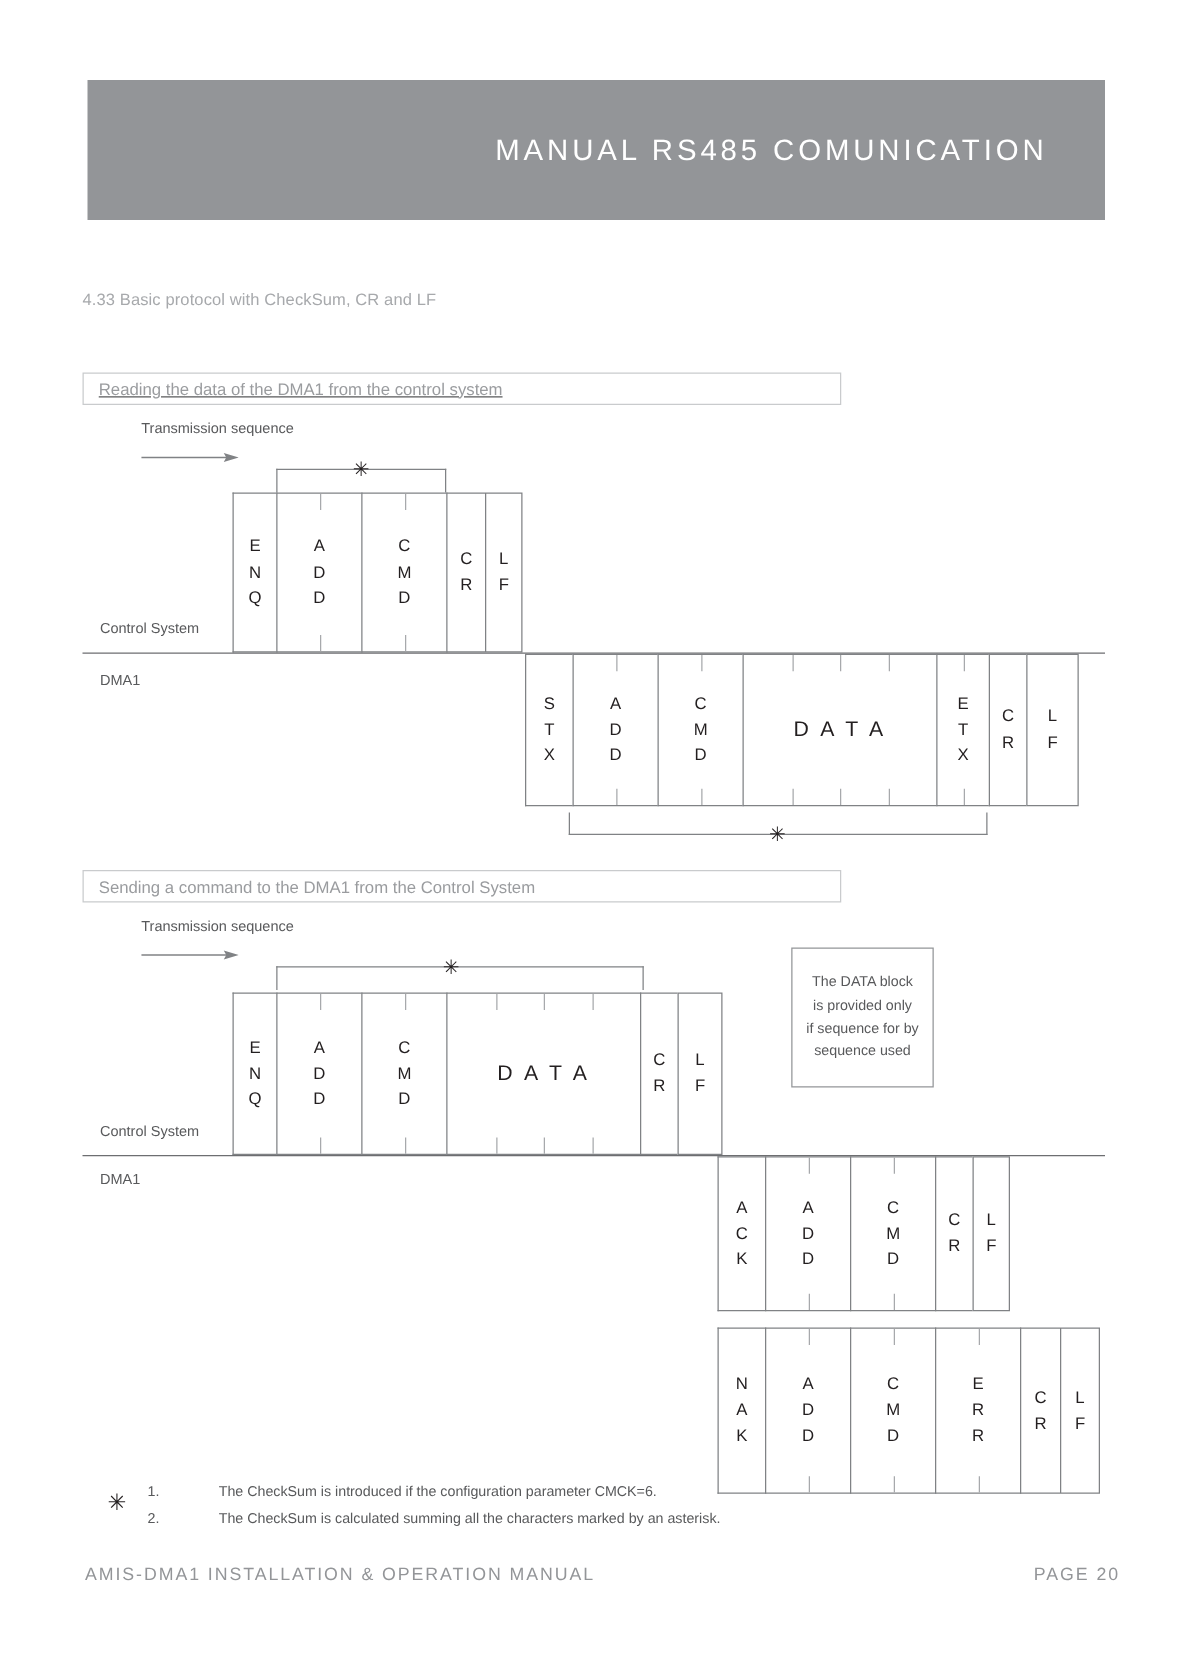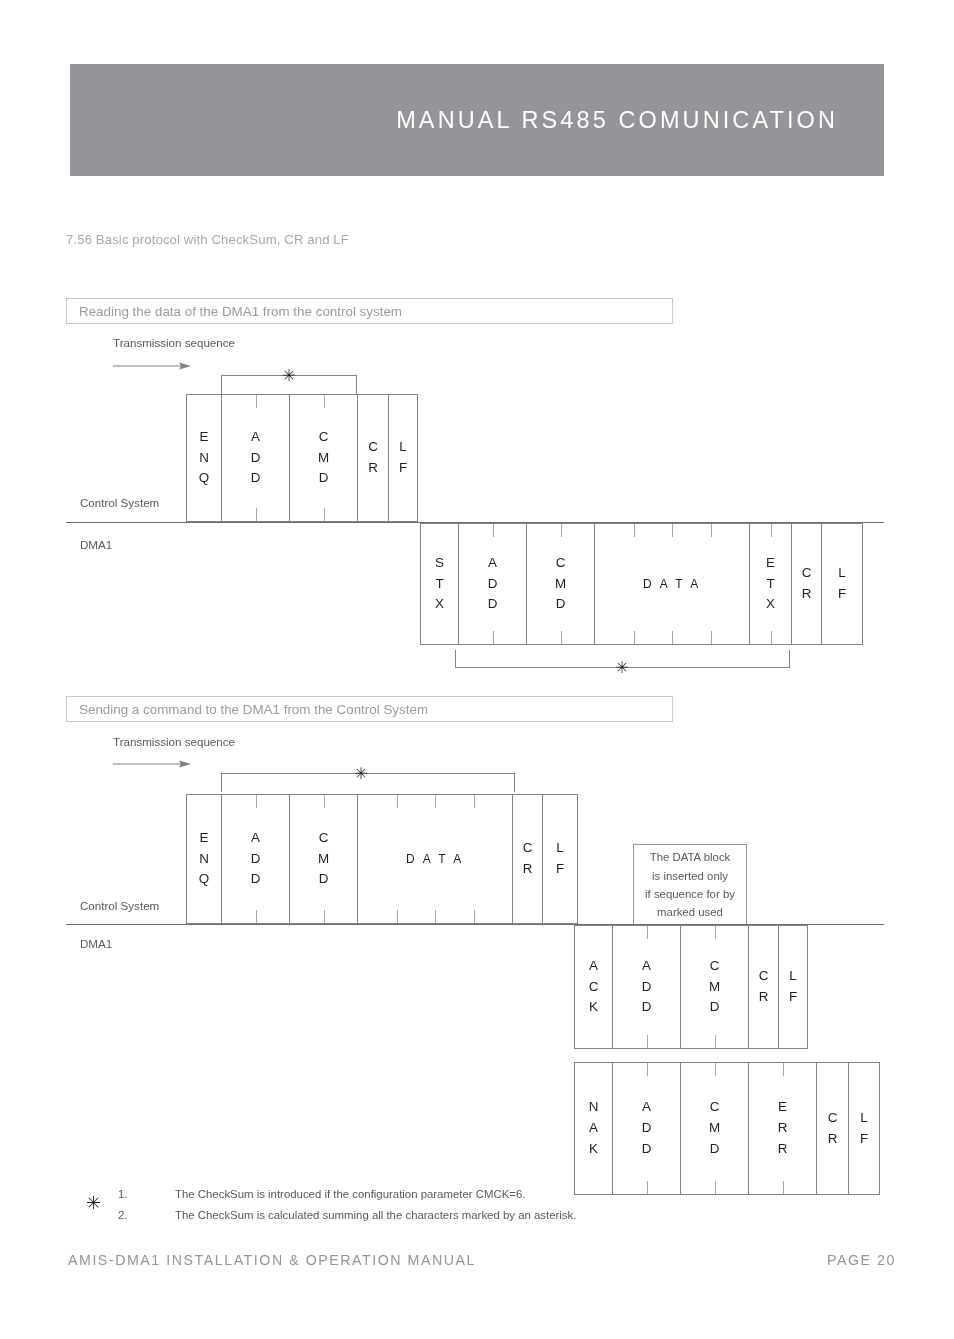--- a/index.html
+++ b/index.html
@@ -63,21 +63,21 @@
     box-sizing:border-box;
     display:flex; align-items:center; justify-content:center;
     background:transparent;
   }
   .cell:last-child{ border-right:1px solid #808285; }
   .cell-stack{
     display:flex; flex-direction:column; align-items:center;
     font-size:13.4px; color:#231f20; line-height:1.56;
   }
   .cell-wide-label{
-    font-size:12px; color:#231f20; letter-spacing:2.6px;
+    font-size:17px; color:#231f20; letter-spacing:2.6px;
   }
   
   .tick{
     position:absolute; top:0; width:1px; height:13px; background:#a7a9ac;
   }
   .tick.bot{ top:auto; bottom:0; }
 
   
   .bracket-up{
     position:absolute;
@@ -128,23 +128,23 @@
     font-size:14.2px; letter-spacing:1.55px; color:#939598; white-space:nowrap;
   }
 </style>
 </head>
 <body>
 
 <div class="banner">
   <div class="banner-title">MANUAL RS485 COMUNICATION</div>
 </div>
 
-<div class="subtitle">7.56 Basic protocol with CheckSum, CR and LF</div>
-
-<div class="section-box" style="top:298px;">
+<div class="subtitle">4.33 Basic protocol with CheckSum, CR and LF</div>
+
+<div class="section-box" style="top:298px;text-decoration:underline;">
   <span>Reading the data of the DMA1 from the control system</span>
 </div>
 
 <div class="tx-label" style="left:113px; top:336px;">Transmission sequence</div>
 <svg class="tx-arrow" style="left:113px; top:361px;" viewBox="0 0 78 10">
   <line x1="0" y1="5" x2="70" y2="5" stroke="#808285" stroke-width="1.2"></line>
   <polygon points="78,5 66,1.4 68,5 66,8.6" fill="#808285"></polygon>
 </svg>
 
 <div class="bracket-up" style="left:221px; top:375px; width:136px; height:19px;"></div>
@@ -311,25 +311,25 @@
       </div>
     </div>
     <div class="cell" style="width: 36px;">
       <div class="cell-stack">
         <span>L</span>
         <span>F</span>
       </div>
     </div>
   </div>
 
-<div class="note-box" style="left:633px; top:844px; width:114px; height:82px;text-align:center;">
+<div class="note-box" style="left:633px; top:758px; width:114px; height:112px;text-align:center;">
   <div>The DATA block</div>
-  <div>is inserted only</div>
+  <div>is provided only</div>
   <div>if sequence for by</div>
-  <div>marked used</div>
+  <div>sequence used</div>
 </div>
 
 <div class="timeline" style="left:66px; top:924px; width:818px;"></div>
 
 <div class="row-label" style="left:80px; top:937px;">DMA1</div>
 
 <div class="frame" id="d2-ack" style="left:574px; top:925px; height:124px;">
     <div class="cell" style="width: 38px;">
       <div class="cell-stack">
         <span>A</span>

